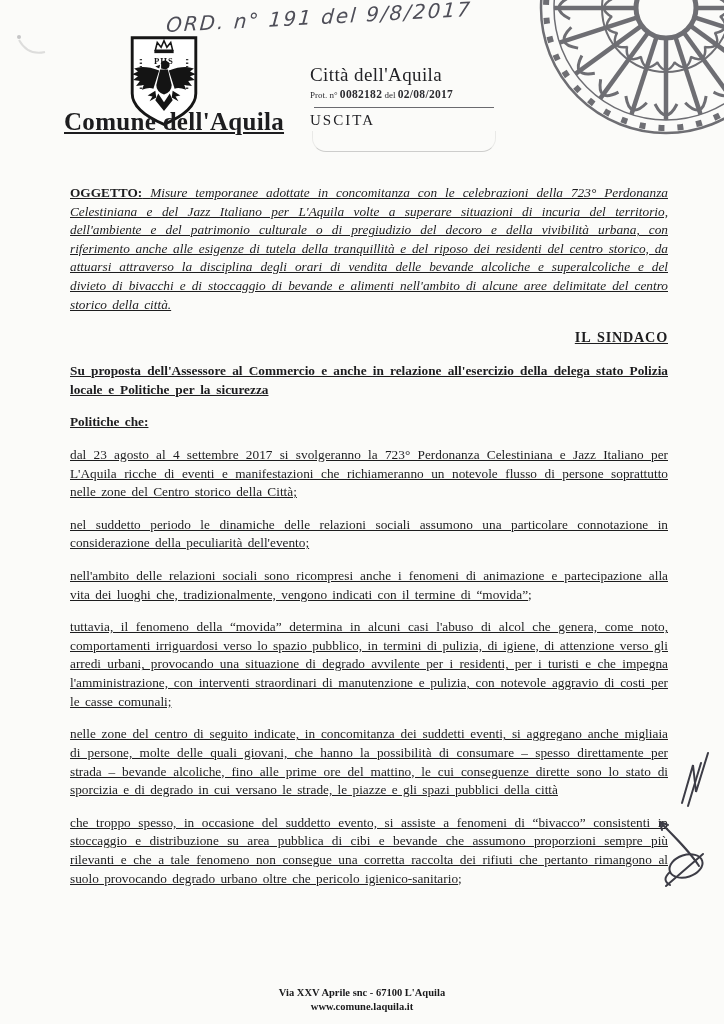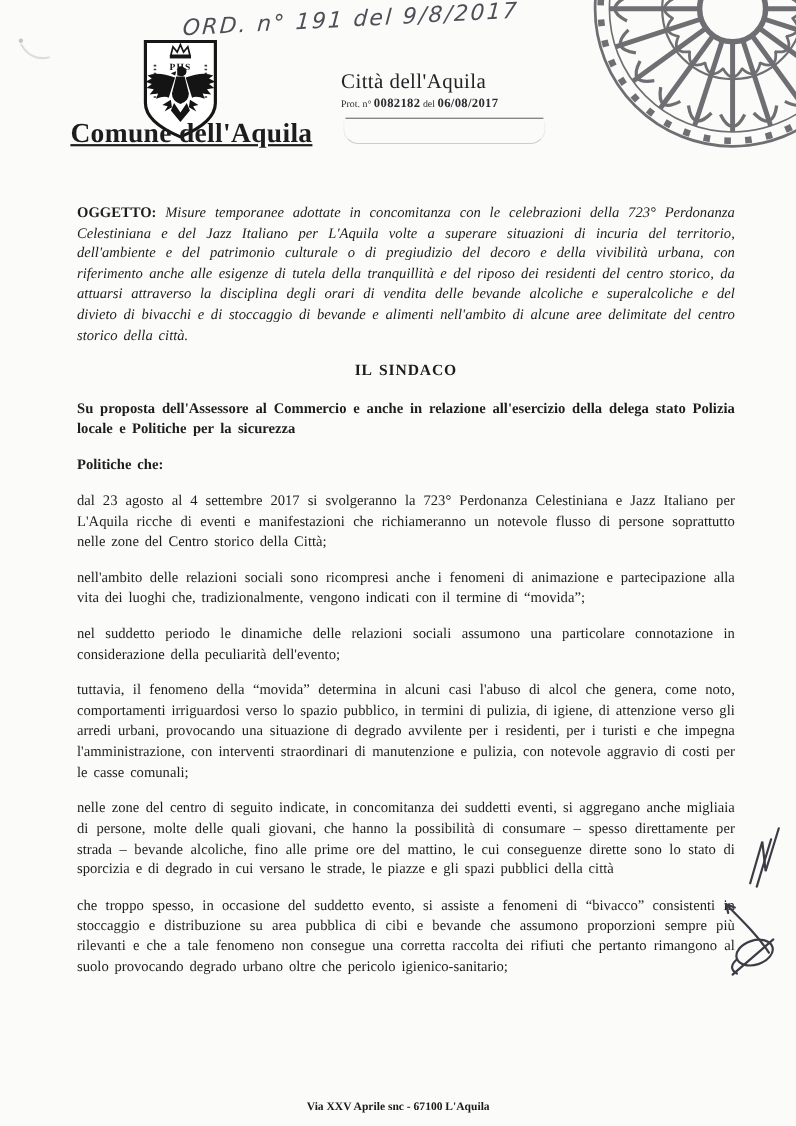--- a/index.html
+++ b/index.html
@@ -33,28 +33,28 @@
     border-left:1px solid rgba(0,0,0,.07);
     border-right:1px solid rgba(0,0,0,.07);
     border-bottom:1.5px solid rgba(0,0,0,.18);
     border-radius:0 0 14px 14px;
   }
   
   .rosette{position:absolute;left:516px;top:-142px;width:300px;height:300px;opacity:.8;}
   
   .doc{
     position:absolute;left:70px;top:184px;width:598px;
-    font-size:13.3px;line-height:1.4;text-align:justify;word-spacing:2px;
+    font-size:13.3px;line-height:1.4;text-align:justify;word-spacing:2px;text-decoration:underline;
   }
   .doc p{margin:0 0 14px 0;}
   .oggetto{margin-bottom:16px;}
   .oggetto .lbl{font-weight:bold;font-style:normal;}
   .oggetto .txt{font-style:italic;}
   .title-center{
-    text-align:center;font-weight:bold;font-size:14.2px;
+    text-align:right;font-weight:bold;font-size:14.2px;
     letter-spacing:.8px;margin:4px 0 18px 0;
   }
   .bold-par{font-weight:bold;word-spacing:2.5px;margin-bottom:26px;}
   .sec-head{font-weight:bold;margin:14px 0 20px 0;}
   .sec-head2{font-weight:bold;margin:8px 0 18px 0;}
   
   .footer{
     position:absolute;left:0;right:0;bottom:10px;text-align:center;
     font-weight:bold;font-size:10.5px;line-height:1.35;color:#1a1a1c;
   }
@@ -87,23 +87,24 @@
   </svg>
 
   <div class="org-name">Comune dell'Aquila</div>
 
   <div class="stamp">
     <div class="stamp-city">Città dell'Aquila</div>
     <div class="stamp-prot">
       <span>Prot. n°</span>
       <b>0082182</b>
       <span>del</span>
-      <b>06/08/2017</b>
+      <b>02/08/2017</b>
     </div>
     <div class="stamp-line"></div>
+    <div class="stamp-uscita">USCITA</div>
     <div class="stamp-bottom"></div>
   </div>
 
   <svg class="rosette" viewBox="0 0 300 300">
     <defs>
       <g id="rp" stroke="#4b4b52" fill="none">
         <path d="M0,-30 L0,-112" stroke-width="4.5"></path>
         <path d="M-11,-96 Q0,-118 11,-96" stroke-width="3"></path>
         <path d="M-9,-54 Q0,-70 9,-54" stroke-width="2.5"></path>
       </g>
@@ -140,31 +141,32 @@
   <div class="doc">
     <p class="oggetto"><span class="lbl">OGGETTO:</span> <span class="txt">Misure temporanee adottate in concomitanza con le celebrazioni della 723° Perdonanza Celestiniana e del Jazz Italiano per L'Aquila volte a superare situazioni di incuria del territorio, dell'ambiente e del patrimonio culturale o di pregiudizio del decoro e della vivibilità urbana, con riferimento anche alle esigenze di tutela della tranquillità e del riposo dei residenti del centro storico, da attuarsi attraverso la disciplina degli orari di vendita delle bevande alcoliche e superalcoliche e del divieto di bivacchi e di stoccaggio di bevande e alimenti nell'ambito di alcune aree delimitate del centro storico della città.</span></p>
 
     <p class="title-center">IL SINDACO</p>
 
     <p class="bold-par">Su proposta dell'Assessore al Commercio e anche in relazione all'esercizio della delega stato Polizia locale e Politiche per la sicurezza</p>
 
     <p class="sec-head">Politiche che:</p>
 
     <p>dal 23 agosto al 4 settembre 2017 si svolgeranno la 723° Perdonanza Celestiniana e Jazz Italiano per L'Aquila ricche di eventi e manifestazioni che richiameranno un notevole flusso di persone soprattutto nelle zone del Centro storico della Città;</p>
+    <p>nel suddetto periodo le dinamiche delle relazioni sociali assumono una particolare connotazione in considerazione della peculiarità dell'evento;</p>
     <p>nell'ambito delle relazioni sociali sono ricompresi anche i fenomeni di animazione e partecipazione alla vita dei luoghi che, tradizionalmente, vengono indicati con il termine di “movida”;</p>
-    <p>nel suddetto periodo le dinamiche delle relazioni sociali assumono una particolare connotazione in considerazione della peculiarità dell'evento;</p>
     <p>tuttavia, il fenomeno della “movida” determina in alcuni casi l'abuso di alcol che genera, come noto, comportamenti irriguardosi verso lo spazio pubblico, in termini di pulizia, di igiene, di attenzione verso gli arredi urbani, provocando una situazione di degrado avvilente per i residenti, per i turisti e che impegna l'amministrazione, con interventi straordinari di manutenzione e pulizia, con notevole aggravio di costi per le casse comunali;</p>
     <p>nelle zone del centro di seguito indicate, in concomitanza dei suddetti eventi, si aggregano anche migliaia di persone, molte delle quali giovani, che hanno la possibilità di consumare – spesso direttamente per strada – bevande alcoliche, fino alle prime ore del mattino, le cui conseguenze dirette sono lo stato di sporcizia e di degrado in cui versano le strade, le piazze e gli spazi pubblici della città</p>
 
 
     <p>che troppo spesso, in occasione del suddetto evento, si assiste a fenomeni di “bivacco” consistenti in stoccaggio e distribuzione su area pubblica di cibi e bevande che assumono proporzioni sempre più rilevanti e che a tale fenomeno non consegue una corretta raccolta dei rifiuti che pertanto rimangono al suolo provocando degrado urbano oltre che pericolo igienico-sanitario;</p>
   </div>
 
   <div class="footer">
     <div>Via XXV Aprile snc - 67100 L'Aquila</div>
+    <div>www.comune.laquila.it</div>
   </div>
 
   <svg class="marks" viewBox="0 0 724 1024">
     <g>
       <circle cx="19" cy="37" r="2" fill="rgba(40,40,50,0.25)"></circle>
       <path d="M19,40 Q28,56 45,52" fill="none" stroke="rgba(40,40,50,0.14)" stroke-width="2"></path>
     </g>
     <g stroke="#3c3c46" stroke-width="2" fill="none" stroke-linecap="round">
       <path d="M682,803 L693,765 L696,792 L708,753"></path>
       <path d="M688,806 L701,763"></path>

